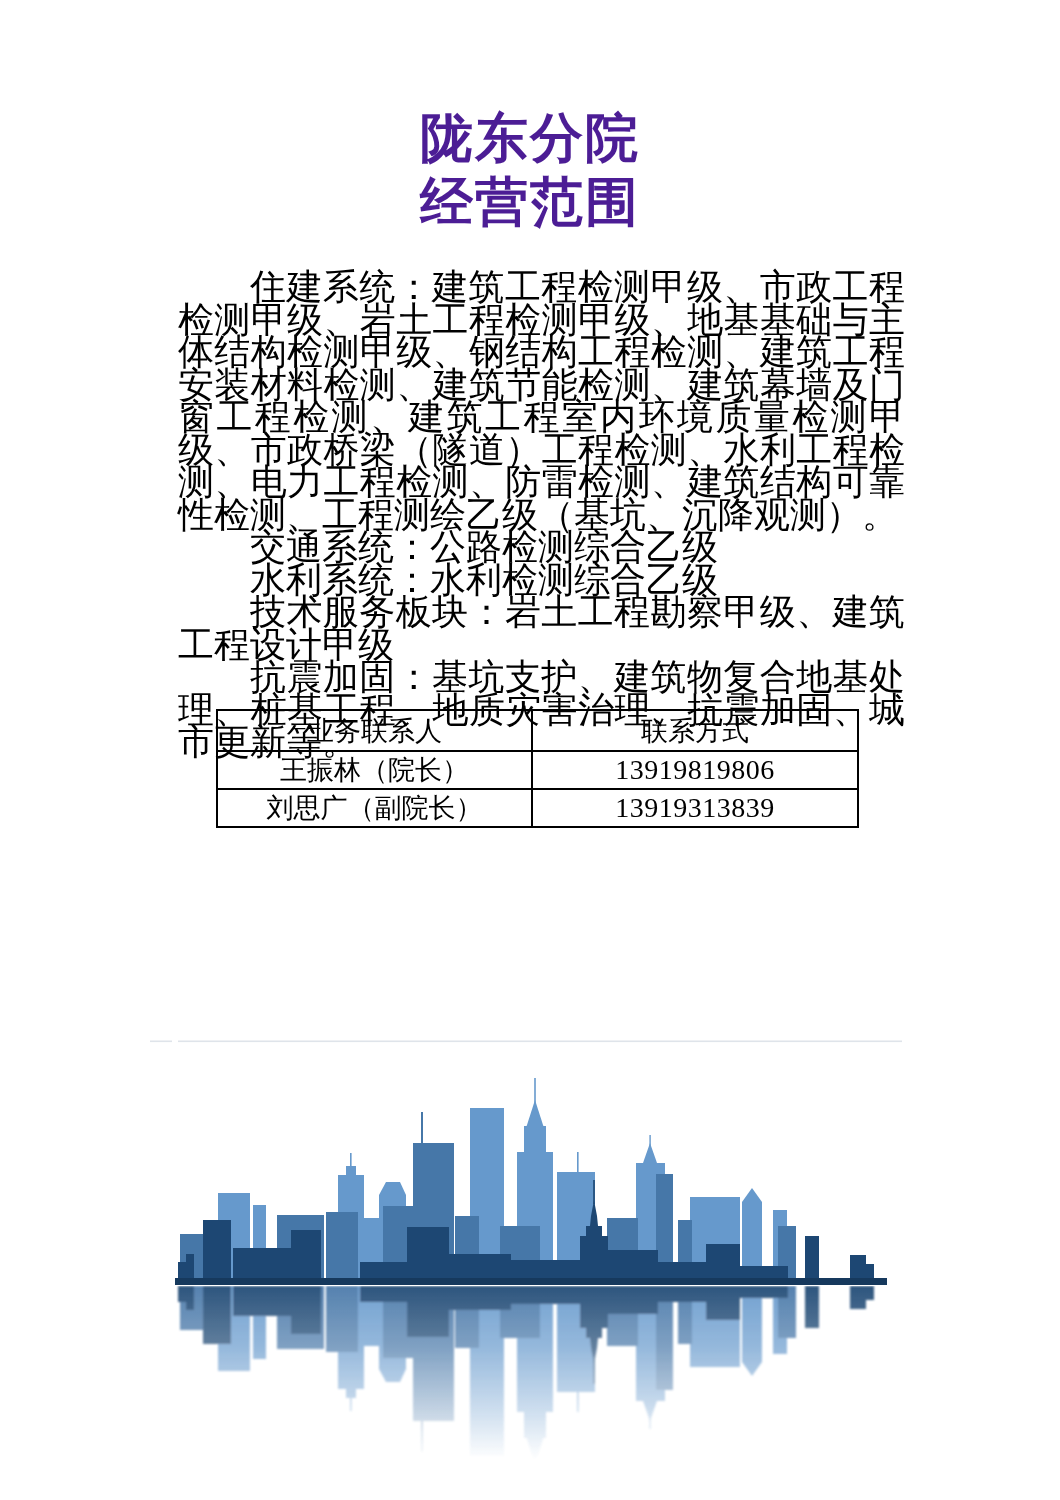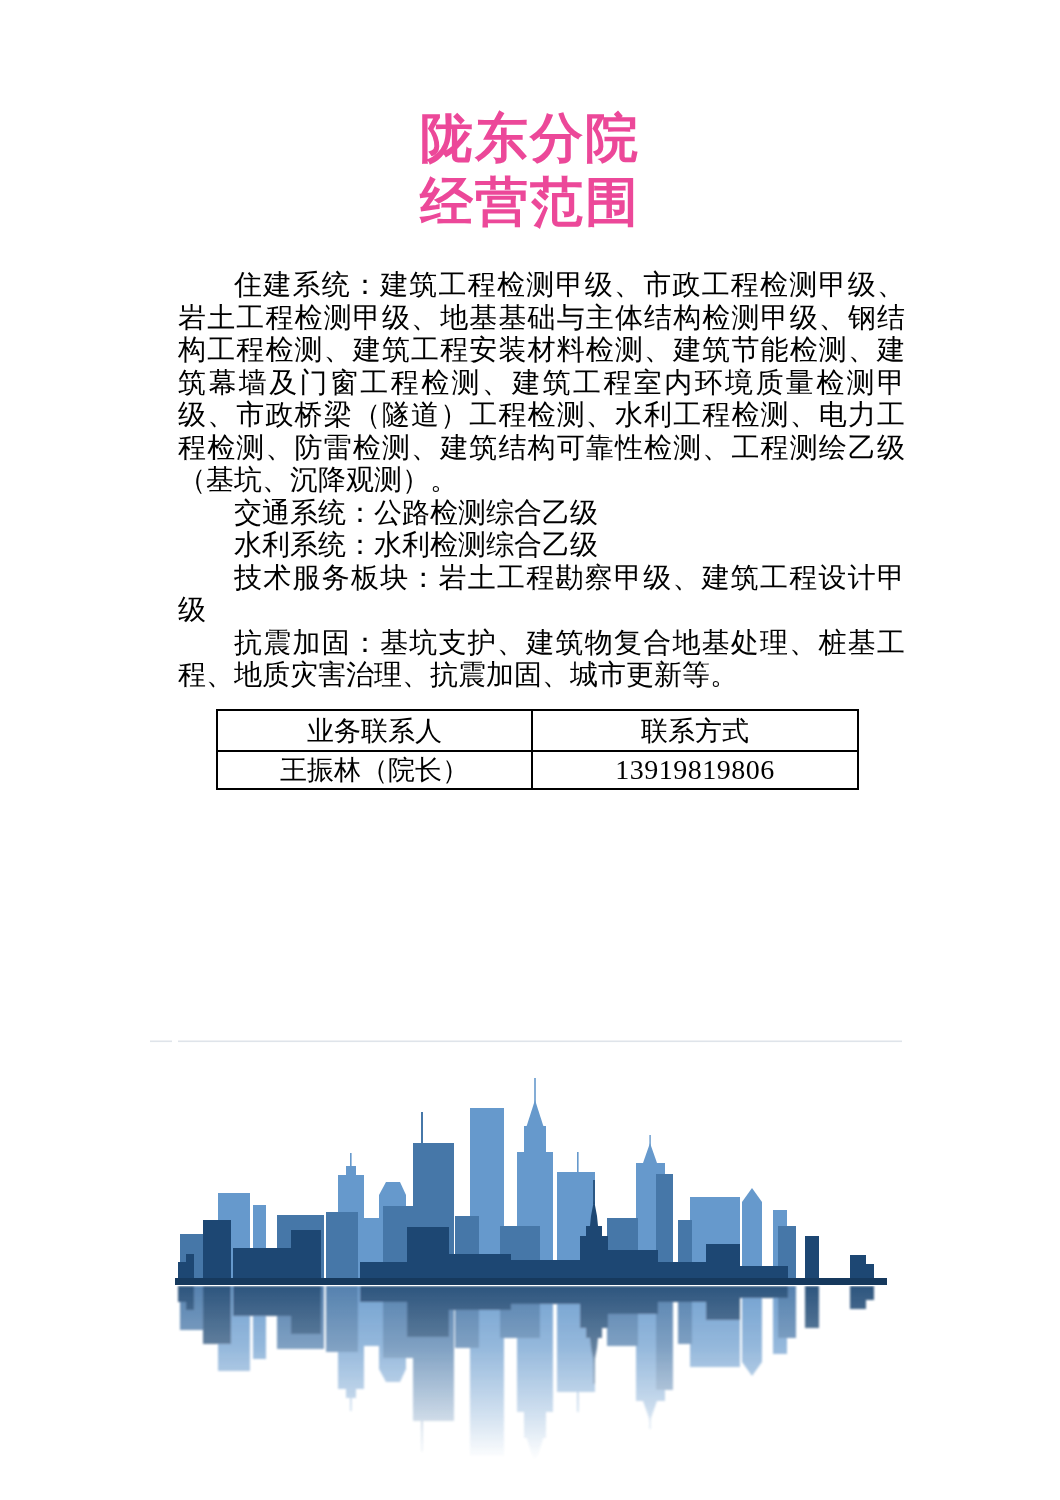--- a/index.html
+++ b/index.html
@@ -16,35 +16,34 @@
   
   .title-block {
     position: absolute;
     left: 0; right: 0; top: 106px;
     text-align: center;
     font-family: "Liberation Serif", "DejaVu Serif", serif;
     font-weight: 700;
     font-size: 53px;
     line-height: 64px;
     letter-spacing: 2px;
-    color: #ec4899;
+    color: #4c1d95;
   }
 
   
   .scope-block {
     position: absolute;
     left: 178px;
     top: 271px;
     width: 727px;
-    font-size: 28px;
+    font-size: 36px;
     line-height: 32.5px;
     text-align: justify;
     word-break: break-all;
     color: #000000;
-    font-family: Liberation Mono, monospace;
   }
   .scope-block p { margin: 0; text-indent: 2em; }
 
   
   table.contact {
     position: absolute;
     left: 216px;
     top: 709px;
     width: 641px;
     border-collapse: collapse;
@@ -103,20 +102,24 @@
         <col class="c-phone">
       </colgroup>
     <tbody>
         <tr>
       <th>业务联系人</th>
       <th>联系方式</th>
     </tr>
     <tr>
       <td>王振林（院长）</td>
       <td class="phone">13919819806</td>
+    </tr>
+    <tr>
+      <td>刘思广（副院长）</td>
+      <td class="phone">13919313839</td>
     </tr>
   </tbody>
     </table>
 
   <div class="skyline-wrap">
     <svg viewBox="0 0 760 420" xmlns="http://www.w3.org/2000/svg">
       <defs>
         <linearGradient id="fadeGrad" gradientUnits="userSpaceOnUse" x1="0" y1="246" x2="0" y2="420">
           <stop offset="0" stop-color="#ffffff"></stop>
           <stop offset="0.35" stop-color="#c0c0c0"></stop>

